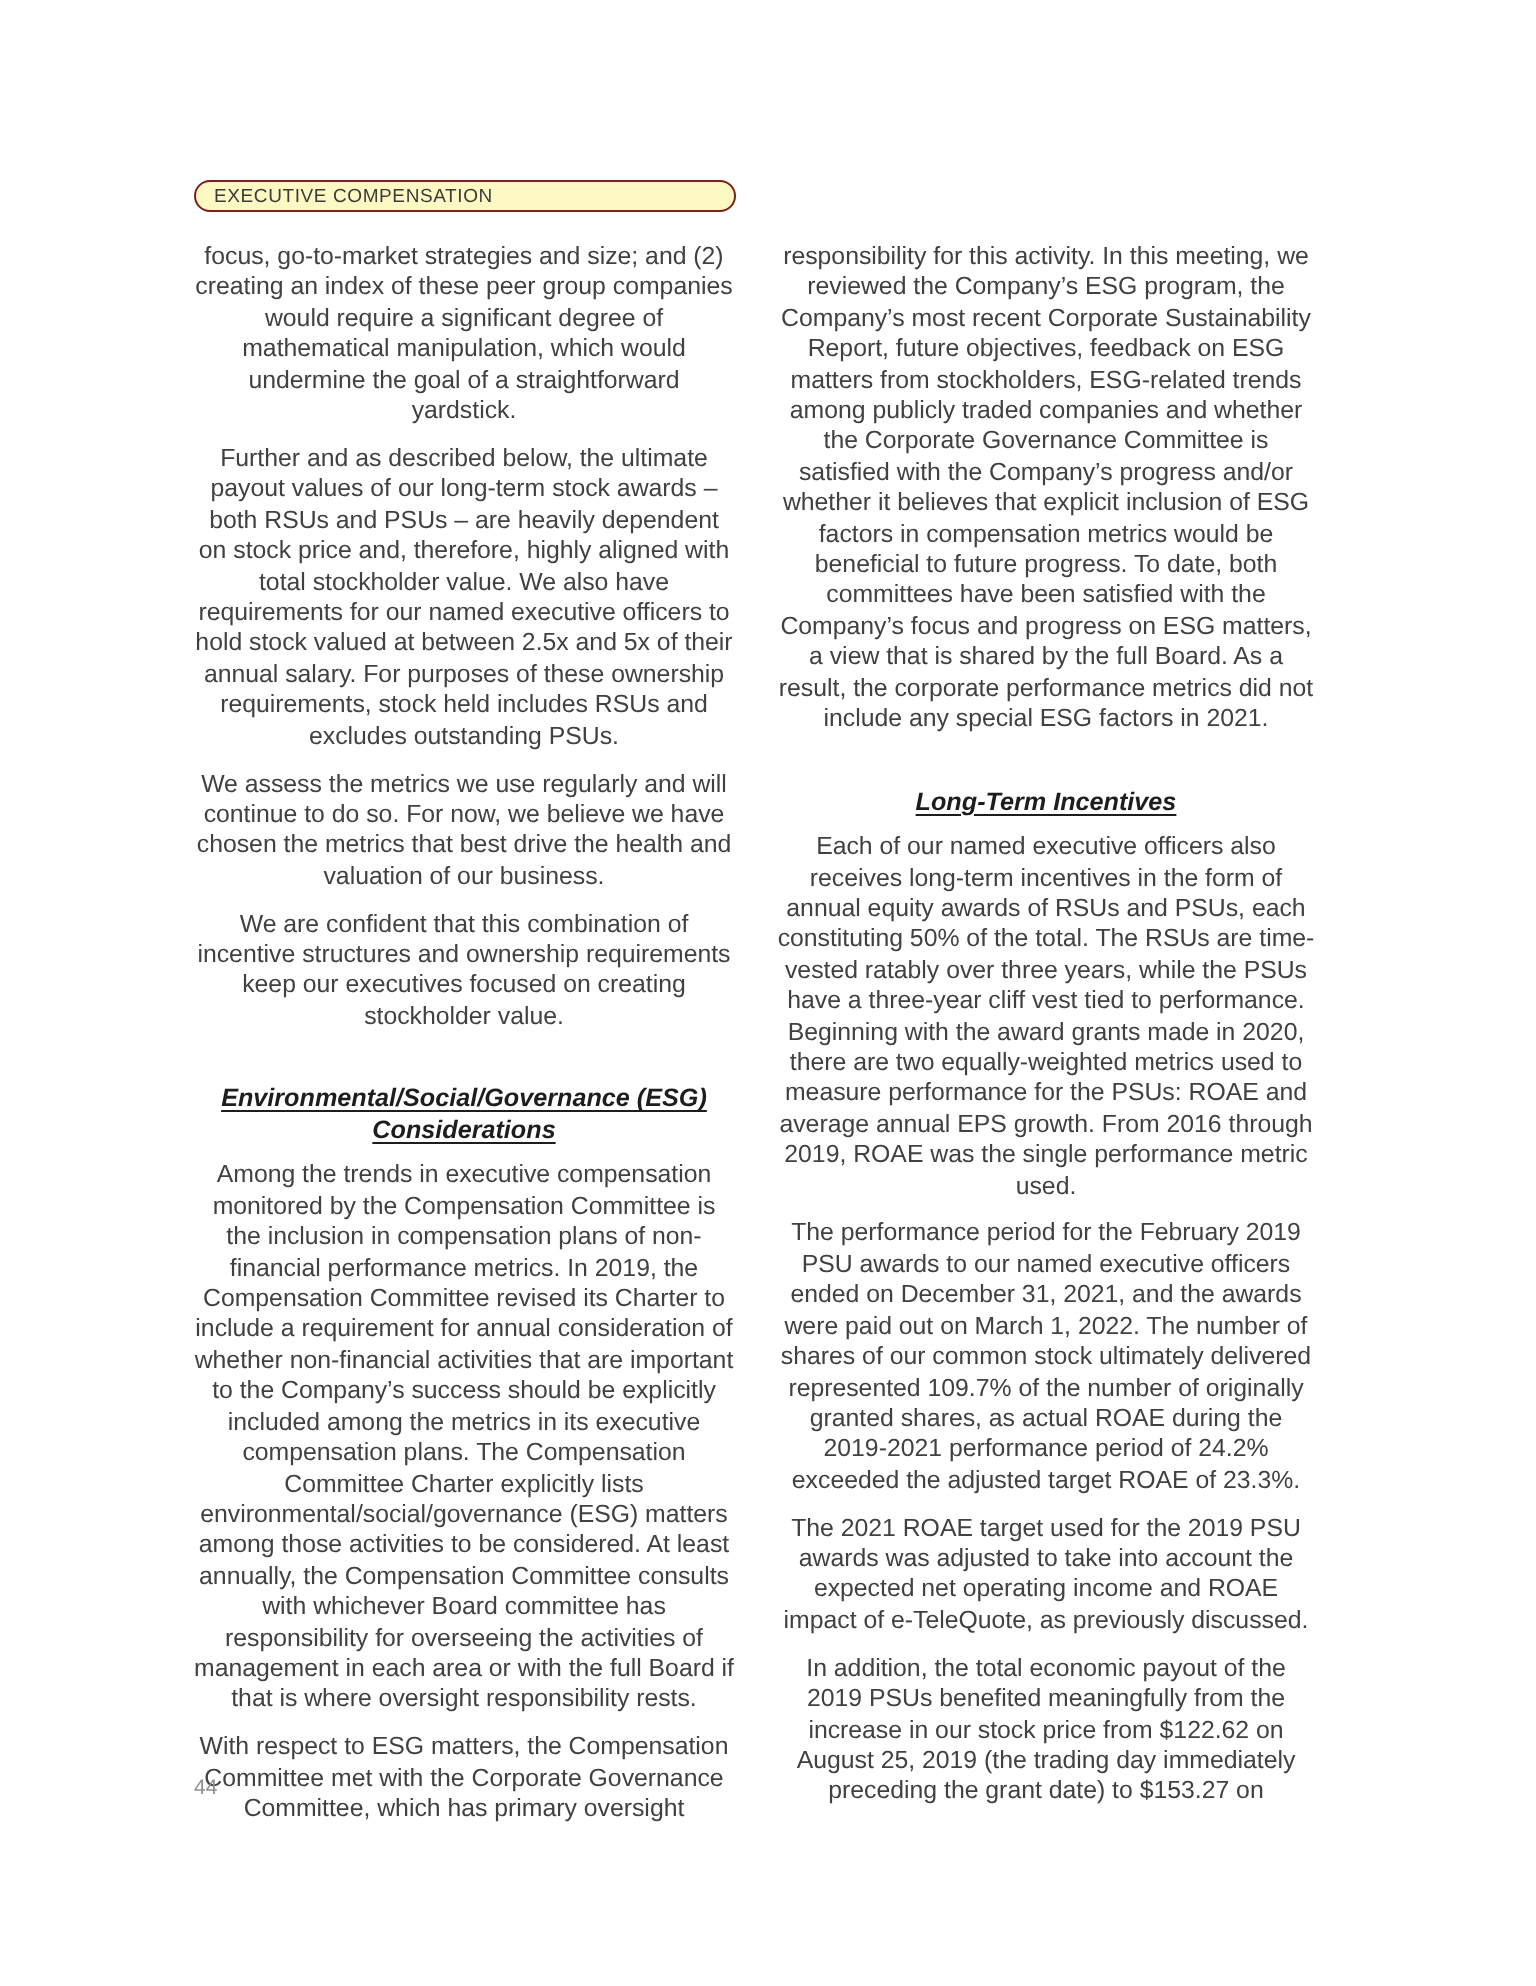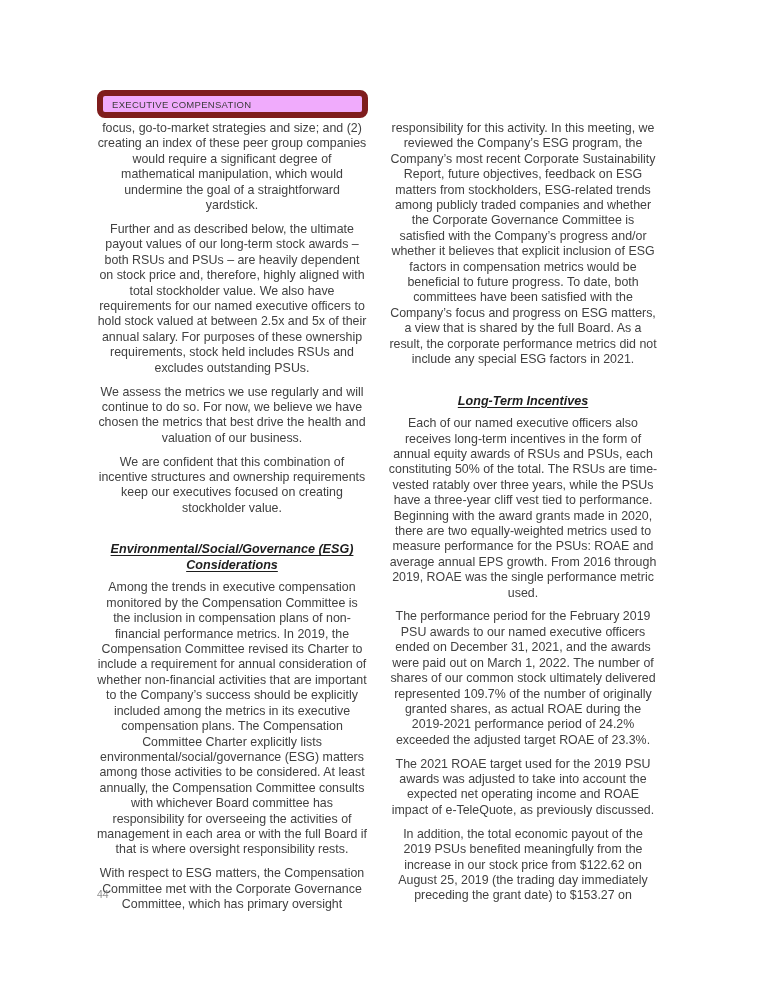--- a/index.html
+++ b/index.html
@@ -10,23 +10,23 @@
     height: 993px;
     background: #ffffff;
     font-family: "Liberation Sans", "DejaVu Sans", sans-serif;
     overflow: hidden;
   }
   .badge {
     position: absolute;
     left: 97px;
     top: 90px;
     width: 271px;
-    height: 28px;
-    background: #f0abfc;
-    border: 6px solid #7f1d1d;
+    height: 16px;
+    background: #fef9c3;
+    border: 1px solid #7f1d1d;
     border-radius: 8px;
     display: flex;
     align-items: center;
     padding-left: 9px;
   }
   .badge span {
     font-size: 9.5px;
     letter-spacing: 0.3px;
     color: #3b3b3b;
     font-weight: 400;

